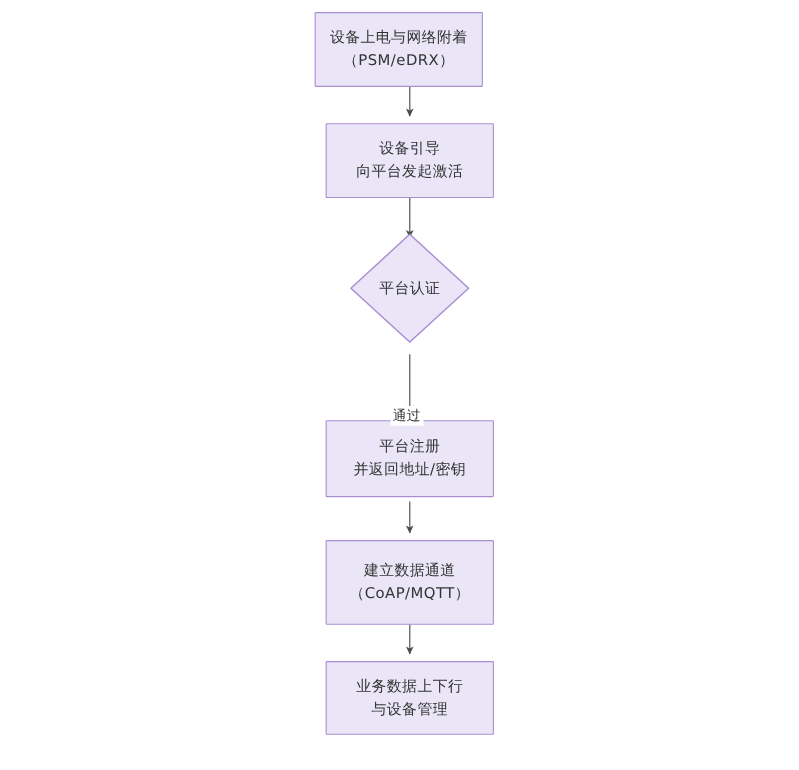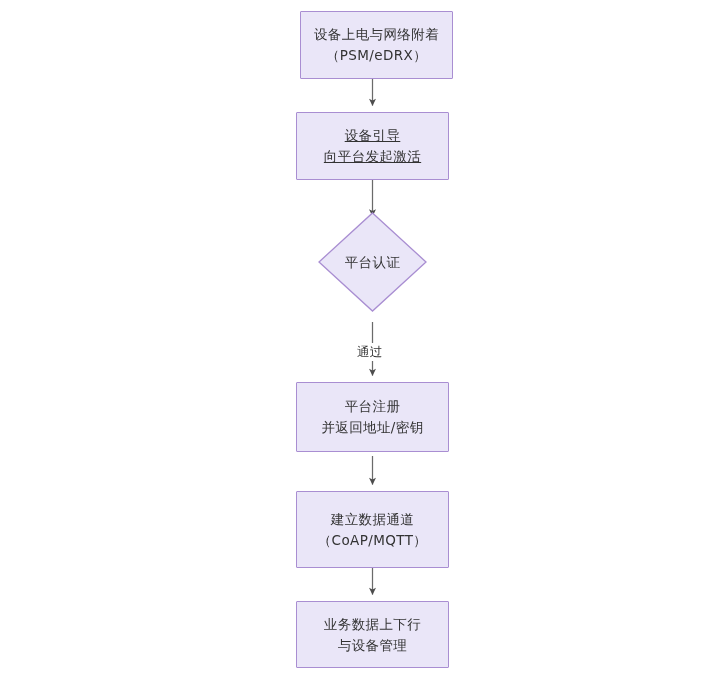--- a/index.html
+++ b/index.html
@@ -80,20 +80,21 @@
     position: absolute;
     background: #ffffff;
     color: #333333;
     font-size: 12.5px;
     line-height: 16px;
     letter-spacing: 0.3px;
     padding: 1px 2px;
     white-space: nowrap;
     text-align: left;
     z-index: 3;
+    margin-top: 26px;
   }
 </style>
 </head>
 <body>
 
 <div id="canvas">
 
   <svg id="edge-layer" viewBox="0 0 726 700" width="726" height="700" aria-hidden="true">
     <defs>
       <marker id="arrowhead" markerWidth="9" markerHeight="9" refX="7.4" refY="4.5" orient="auto" markerUnits="userSpaceOnUse">
@@ -108,26 +109,26 @@
       <line x1="372.5" y1="180" x2="372.5" y2="216" marker-end="url(#arrowhead)"></line>
 
       <line x1="372.5" y1="322" x2="372.5" y2="375.5" marker-end="url(#arrowhead)"></line>
 
       <line x1="372.5" y1="456" x2="372.5" y2="484.5" marker-end="url(#arrowhead)"></line>
 
       <line x1="372.5" y1="560" x2="372.5" y2="594.5" marker-end="url(#arrowhead)"></line>
     </g>
   </svg>
 
-  <div class="node-box" style="left:300px; top:11px; width:153px; height:68px;">
+  <div class="node-box" style="left:286px; top:11px; width:153px; height:68px;">
     <span class="line1">设备上电与网络附着</span>
     <span class="line2">（PSM/eDRX）</span>
   </div>
 
-  <div class="node-box" style="left:296px; top:112px; width:153px; height:68px;text-decoration:underline;">
+  <div class="node-box" style="left:296px; top:112px; width:153px; height:68px;">
     <span class="line1">设备引导</span>
     <span class="line2">向平台发起激活</span>
   </div>
 
   <div class="node-diamond" style="left:318px; top:212px; width:109px; height:100px;">
     <svg class="dia-shape" viewBox="0 0 109 100" preserveAspectRatio="none" aria-hidden="true">
       <polygon points="54.5,1 108,50 54.5,99 1,50" fill="#eae6f8" stroke="#a98ed2" stroke-width="1.3"></polygon>
     </svg>
     <span class="dia-label">平台认证</span>
   </div>

